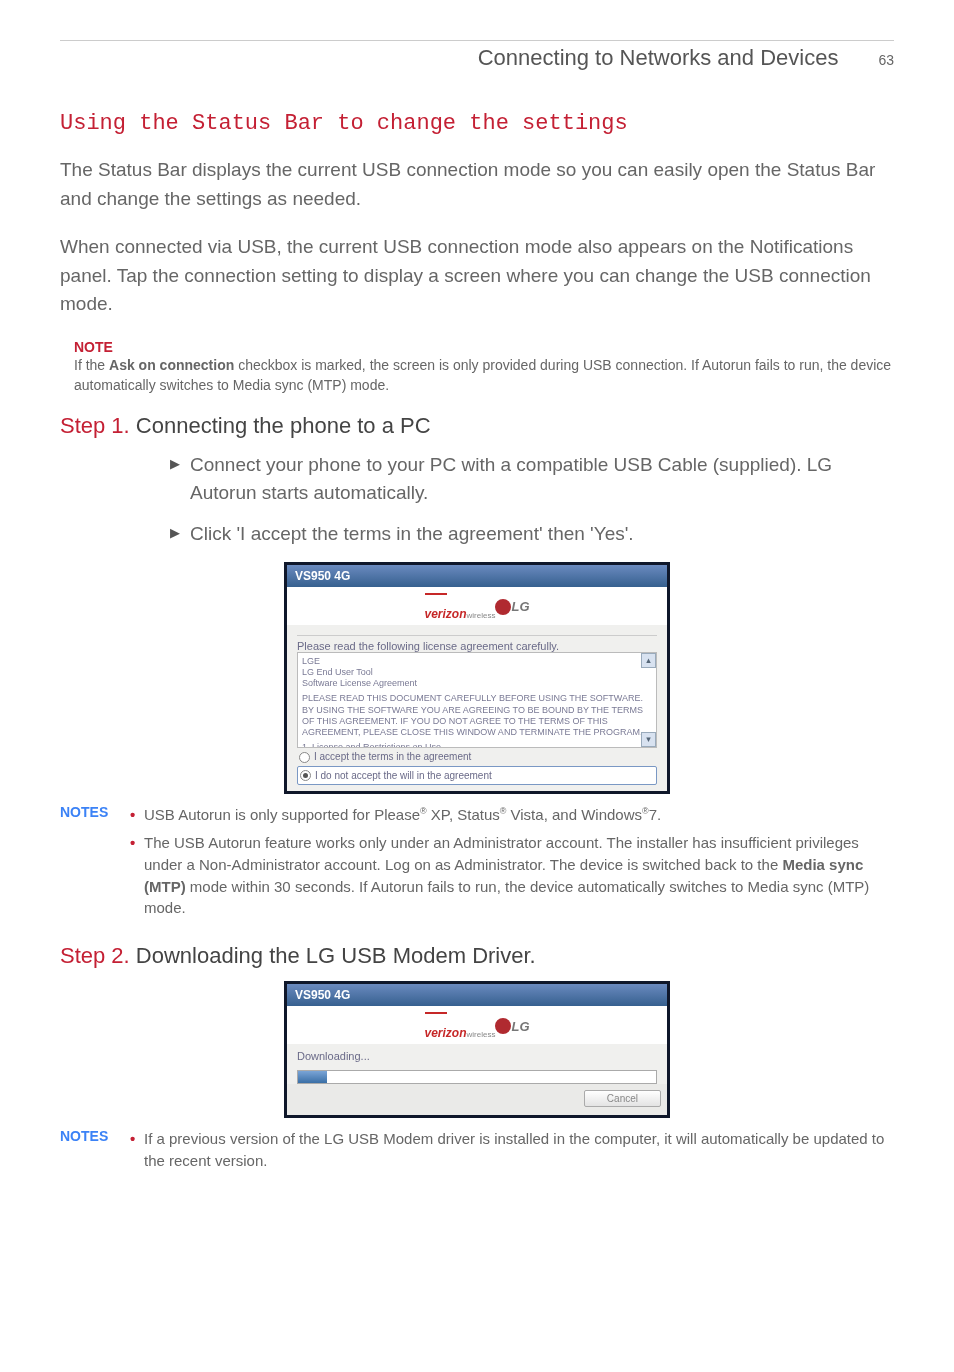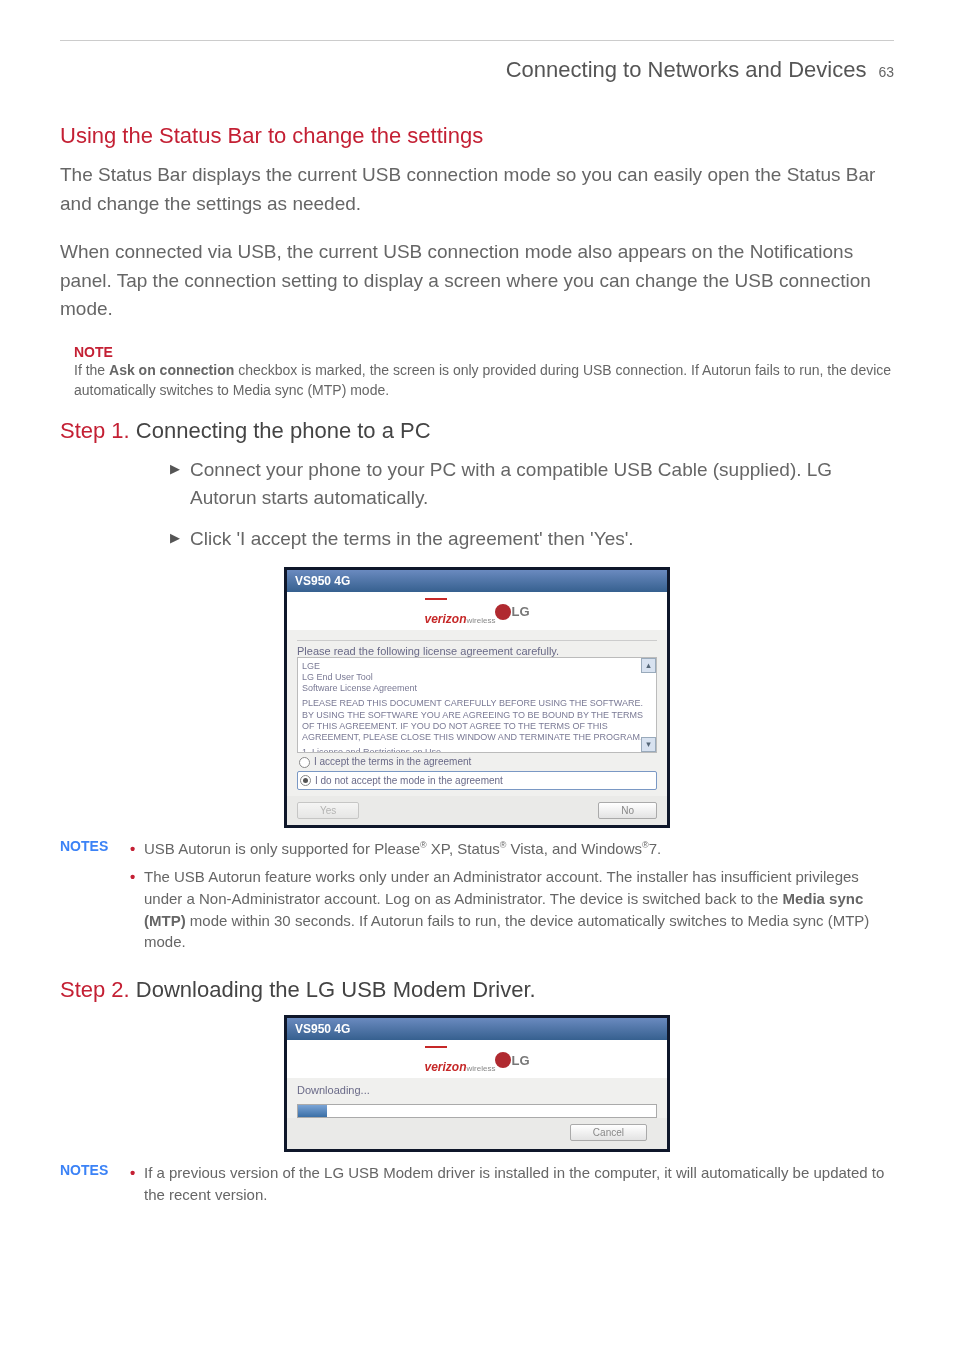--- a/index.html
+++ b/index.html
@@ -8,39 +8,41 @@
       font-family: Arial, Helvetica, sans-serif;
       color: #595959;
       background: #fff;
       width: 834px;
     }
     .header-line {
       border-top: 1px solid #ccc;
       display: flex;
       justify-content: flex-end;
       align-items: baseline;
-      padding-top: 16px;
+      padding-top: 4px;
       margin-bottom: 40px;
+      gap: 28px;
     }
     .header-title {
       font-size: 22px;
       color: #555;
       font-weight: 400;
     }
     .header-page {
       font-size: 14px;
       color: #666;
       margin-left: 12px;
     }
     .section-heading-red {
       color: #c42034;
       font-size: 22px;
       font-weight: 400;
-      margin-bottom: 12px;
+      margin-bottom: 20px;
       margin-top: 28px;
+      font-family: Liberation Mono, monospace;
     }
     .body-para {
       font-size: 19px;
       line-height: 1.5;
       color: #666;
       margin-bottom: 20px;
     }
     .note-row {
       display: flex;
       margin: 14px 0 14px 14px;
@@ -119,20 +121,21 @@
     .verizon-logo .wireless {
       color: #888;
       font-size: 8px;
       font-style: normal;
       font-weight: normal;
     }
     .lg-logo {
       display: flex;
       align-items: center;
       gap: 0;
+      font-style: italic;
     }
     .lg-badge {
       width: 16px;
       height: 16px;
       border-radius: 50%;
       background: #b02a30;
       display: inline-block;
     }
     .lg-text {
       color: #777;
@@ -251,21 +254,21 @@
     }
     .progress-fill {
       position: absolute;
       left: 0; top: 0; bottom: 0;
       width: 8%;
       background: linear-gradient(#7aa4d6, #3a6fa6);
     }
     .progress-btnrow {
       display: flex;
       justify-content: flex-end;
-      padding: 6px 20px 8px 8px;
+      padding: 6px 6px 8px 8px;
       background: #eaeae8;
     }
   </style>
 </head>
 <body>
 
 <div class="header-line">
   <span class="header-title">Connecting to Networks and Devices</span>
   <span class="header-page">63</span>
 </div>
@@ -319,26 +322,22 @@
       <div>PLEASE READ THIS DOCUMENT CAREFULLY BEFORE USING THE SOFTWARE. BY USING THE SOFTWARE YOU ARE AGREEING TO BE BOUND BY THE TERMS OF THIS AGREEMENT.  IF YOU DO NOT AGREE TO THE TERMS OF THIS AGREEMENT, PLEASE CLOSE THIS WINDOW AND TERMINATE THE PROGRAM.</div>
       <div style="height:4px"></div>
       <div>1.  License and Restrictions on Use.</div>
       <div class="eula-scroll-up">▴</div>
       <div class="eula-scroll-down">▾</div>
     </div>
     <div class="radio-row">
       <span class="radio-dot"></span><span>I accept the terms in the agreement</span>
     </div>
     <div class="radio-row" style="border:1px solid #7a98c4; background:#fff; border-radius:2px;">
-      <span class="radio-dot selected"></span><span>I do not accept the mode in the agreement</span>
-    </div>
-  </div>
-  <div class="dialog-buttons">
-    <div class="dlg-btn" style="opacity:0.55">Yes</div>
-    <div class="dlg-btn">No</div>
+      <span class="radio-dot selected"></span><span>I do not accept the will in the agreement</span>
+    </div>
   </div>
 </div>
 
 <div class="notes-block">
   <div class="notes-label">NOTES</div>
   <div class="notes-items">
     <div class="notes-item">
       <div class="notes-dot">•</div>
       <div>
         <span>USB Autorun is only supported for Please</span><sup>®</sup><span> XP, Status</span><sup>®</sup><span> Vista, and Windows</span><sup>®</sup><span>7.</span>

